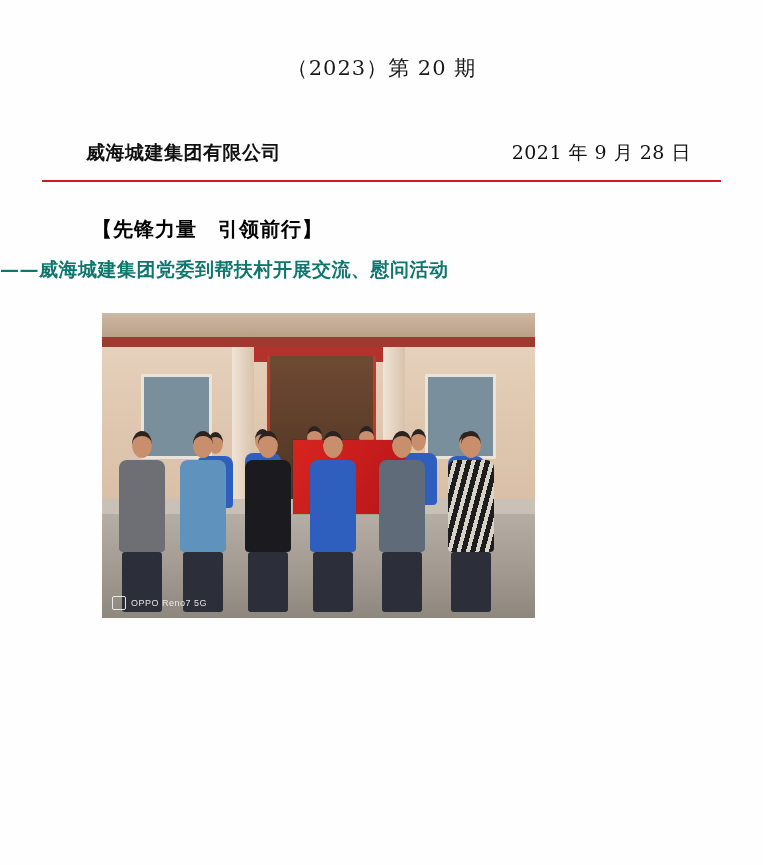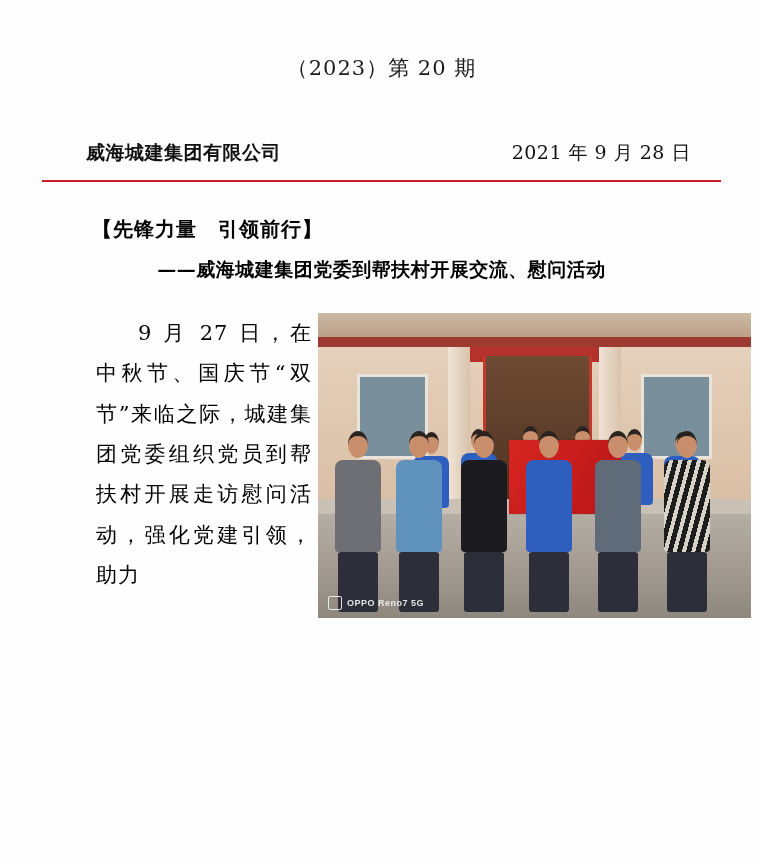--- a/index.html
+++ b/index.html
@@ -87,27 +87,27 @@
   .headline {
     text-align: center;
     margin-top: 40px;
     font-size: 29px;
     font-weight: 700;
     letter-spacing: 2px;
     font-family: "DejaVu Serif", serif;
     color: #000;
   }
   .subheadline {
-    text-align: center;
+    text-align: left;
     margin-top: 14px;
     font-size: 19px;
     font-weight: 700;
     letter-spacing: 0.5px;
     font-family: "DejaVu Serif", serif;
-    color: #000000;
+    color: #0f766e;
   }
 
   
   .body-area {
     margin-top: 30px;
     display: flex;
     align-items: flex-start;
     padding-left: 96px;
   }
   .body-text {
@@ -122,21 +122,20 @@
   }
   .body-text .indent { display: inline-block; width: 42px; }
 
   .photo {
     position: relative;
     width: 433px;
     height: 305px;
     margin-left: 6px;
     overflow: hidden;
     background: #14532d;
-    font-weight: bold;
   }
 
   
   .ph-wall {
     position: absolute; left: 0; top: 0; width: 100%; height: 62%;
     background: linear-gradient(180deg,#e8d6c4 0%, #e2cbb4 40%, #d9bfa6 100%);
   }
   .ph-roofline {
     position: absolute; left: 0; top: 0; width: 100%; height: 9%;
     background: linear-gradient(180deg,#cdb9a4,#b89c84);
@@ -250,23 +249,20 @@
   </div>
 
   <div class="rule"></div>
 
   <div class="column-head">【先锋力量　引领前行】</div>
 
   <div class="subheadline">——威海城建集团党委到帮扶村开展交流、慰问活动</div>
 
   <div class="body-area">
 
-    <div class="body-text">
-      <span class="indent"></span><span>9 月 27 日，在中秋节、国庆节“双节”来临之际，城建集团党委组织党员到帮扶村开展走访慰问活动，强化党建引领，助力</span>
-    </div>
 
     <div class="photo">
       <div class="ph-wall"></div>
       <div class="ph-roofline"></div>
       <div class="ph-roof-red"></div>
       <div class="ph-banner"></div>
       <div class="ph-pillar l"></div>
       <div class="ph-pillar r"></div>
       <div class="ph-win l"></div>
       <div class="ph-win r"></div>

